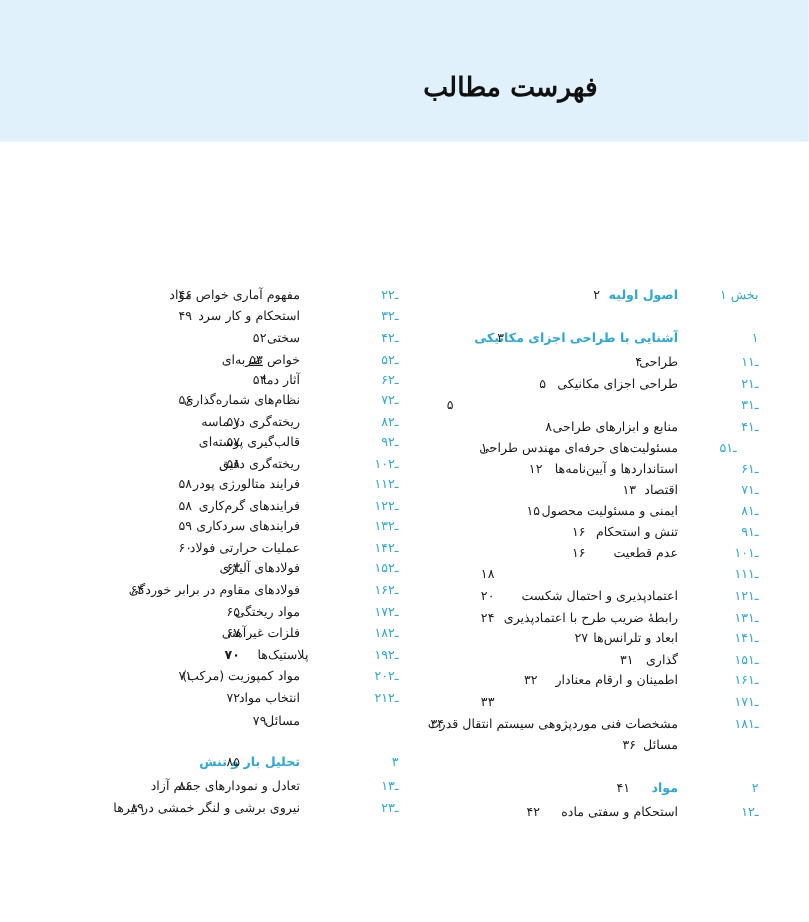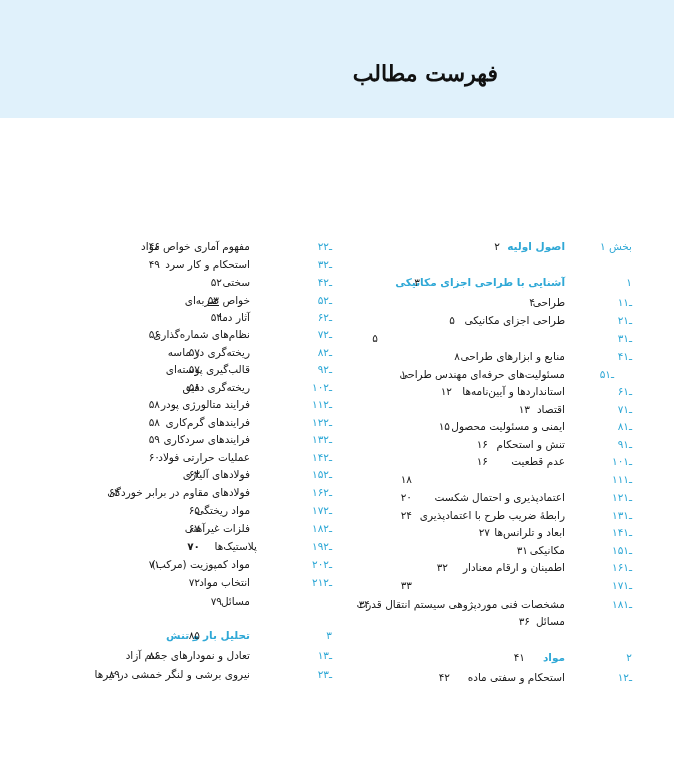--- a/index.html
+++ b/index.html
@@ -110,21 +110,21 @@
       <span class="title" style="right: 109px;">رابطهٔ ضریب طرح با اعتمادپذیری</span>
       <span class="page" style="right: 262px;">۲۴</span>
     </div>
     <div class="row" style="top: 523px; left: 0px; width: 674px;">
       <span class="num" style="right: 42px;">۱۴ـ۱</span>
       <span class="title" style="right: 109px;">ابعاد و تلرانس‌ها</span>
       <span class="page" style="right: 184px;">۲۷</span>
     </div>
     <div class="row" style="top: 541px; left: 0px; width: 674px;">
       <span class="num" style="right: 42px;">۱۵ـ۱</span>
-      <span class="title" style="right: 109px;">مکانیکی</span>
+      <span class="title" style="right: 109px;">گذاری</span>
       <span class="page" style="right: 146px;">۳۱</span>
     </div>
     <div class="row" style="top: 558px; left: 0px; width: 674px;">
       <span class="num" style="right: 42px;">۱۶ـ۱</span>
       <span class="title" style="right: 109px;">اطمینان و ارقام معنادار</span>
       <span class="page" style="right: 226px;">۳۲</span>
     </div>
     <div class="row" style="top: 576px; left: 0px; width: 674px;">
       <span class="num" style="right: 42px;">۱۷ـ۱</span>
       <span class="page" style="right: 262px;">۳۳</span>

